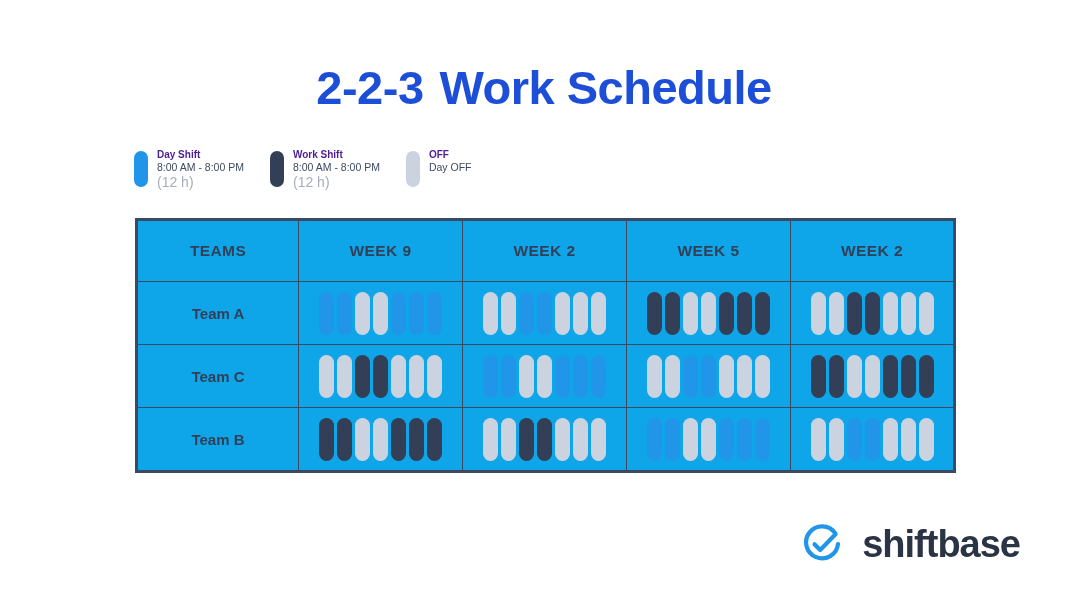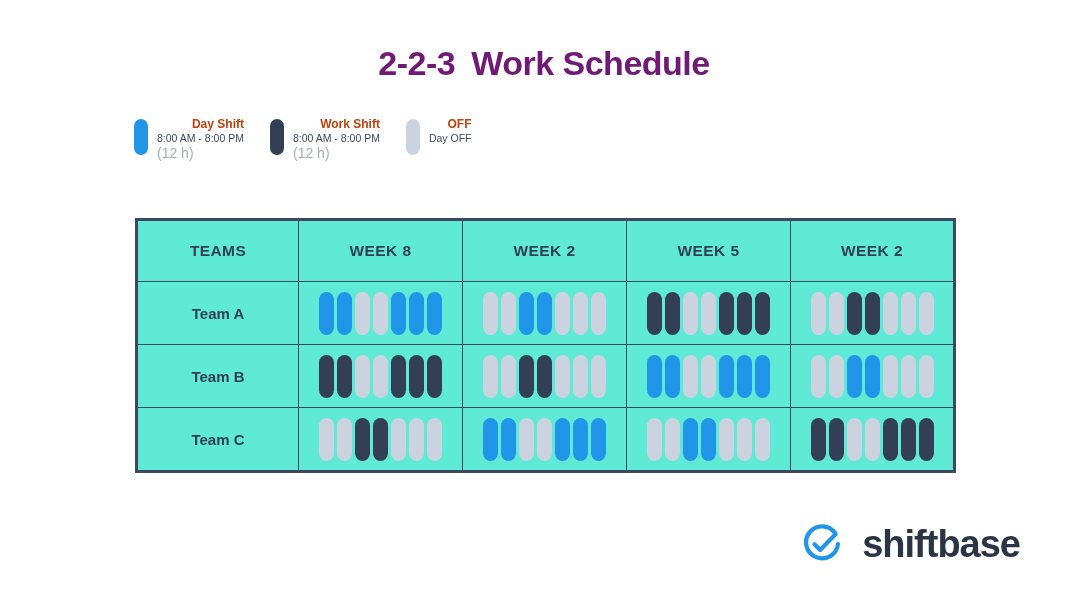--- a/index.html
+++ b/index.html
@@ -12,26 +12,26 @@
     height: 612px;
     font-family: "Liberation Sans", sans-serif;
     color: #323f56;
     position: relative;
     overflow: hidden;
   }
 
   
   .title {
     text-align: center;
-    font-size: 34px;
+    font-size: 47px;
     font-weight: bold;
     letter-spacing: -0.5px;
-    color: #701a75;
+    color: #1d4ed8;
     margin: 0;
-    padding-top: 45px;
+    padding-top: 62px;
     line-height: 1.1;
   }
   .title .title-gap { display: inline-block; width: 16px; }
 
   
   .legend {
     display: flex;
     align-items: flex-start;
     margin: 36px 0 0 134px;
     gap: 0;
@@ -44,26 +44,25 @@
   .legend-swatch {
     width: 14px;
     height: 36px;
     border-radius: 7px;
     flex: 0 0 auto;
     margin-right: 9px;
     margin-top: 1px;
   }
   .legend-text { line-height: 1.08; }
   .legend-title {
-    font-size: 12px;
-    font-weight: bold;
-    color: #c2410c;
+    font-size: 10px;
+    font-weight: bold;
+    color: #4c1d95;
     display: block;
     margin-bottom: 2px;
-    text-align: right;
   }
   .legend-sub {
     font-size: 10.5px;
     color: #3c4a61;
     display: block;
   }
   .legend-hours {
     font-size: 14px;
     color: #a7adbb;
     display: block;
@@ -77,21 +76,21 @@
     top: 218px;
     width: 818px;
     border-collapse: collapse;
     border: 3px solid #3c4a61;
     background: #e4f2fc;
     table-layout: fixed;
   }
   .schedule-table th,
   .schedule-table td {
     border: 1.5px solid #3c4a61;
-    background: #5eead4;
+    background: #0ea5e9;
     padding: 0;
     height: 62px;
     text-align: center;
     vertical-align: middle;
   }
   .schedule-table th {
     font-size: 15.5px;
     font-weight: bold;
     letter-spacing: 0.4px;
     color: #323f56;
@@ -179,21 +178,21 @@
   <colgroup>
     <col class="col-teams">
     <col class="col-week">
     <col class="col-week">
     <col class="col-week">
     <col class="col-week">
   </colgroup>
   <thead>
     <tr class="week-head-row" id="table-head-row">
         <th>TEAMS</th>
-        <th>WEEK 8</th>
+        <th>WEEK 9</th>
         <th>WEEK 2</th>
         <th>WEEK 5</th>
         <th>WEEK 2</th>
       </tr>
   </thead>
   <tbody id="table-body">
       <tr>
         <td class="team-cell">Team A</td>
         <td>
           <div class="pills">
@@ -234,110 +233,110 @@
             <span class="pill pill-off"></span>
             <span class="pill pill-night"></span>
             <span class="pill pill-night"></span>
             <span class="pill pill-off"></span>
             <span class="pill pill-off"></span>
             <span class="pill pill-off"></span>
           </div>
         </td>
       </tr>
       <tr>
-        <td class="team-cell">Team B</td>
-        <td>
-          <div class="pills">
-            <span class="pill pill-night"></span>
-            <span class="pill pill-night"></span>
-            <span class="pill pill-off"></span>
-            <span class="pill pill-off"></span>
-            <span class="pill pill-night"></span>
-            <span class="pill pill-night"></span>
-            <span class="pill pill-night"></span>
-          </div>
-        </td>
-        <td>
-          <div class="pills">
-            <span class="pill pill-off"></span>
-            <span class="pill pill-off"></span>
-            <span class="pill pill-night"></span>
-            <span class="pill pill-night"></span>
-            <span class="pill pill-off"></span>
-            <span class="pill pill-off"></span>
-            <span class="pill pill-off"></span>
-          </div>
-        </td>
-        <td>
-          <div class="pills">
-            <span class="pill pill-day"></span>
-            <span class="pill pill-day"></span>
-            <span class="pill pill-off"></span>
-            <span class="pill pill-off"></span>
-            <span class="pill pill-day"></span>
-            <span class="pill pill-day"></span>
-            <span class="pill pill-day"></span>
-          </div>
-        </td>
-        <td>
-          <div class="pills">
-            <span class="pill pill-off"></span>
-            <span class="pill pill-off"></span>
-            <span class="pill pill-day"></span>
-            <span class="pill pill-day"></span>
-            <span class="pill pill-off"></span>
-            <span class="pill pill-off"></span>
-            <span class="pill pill-off"></span>
+        <td class="team-cell">Team C</td>
+        <td>
+          <div class="pills">
+            <span class="pill pill-off"></span>
+            <span class="pill pill-off"></span>
+            <span class="pill pill-night"></span>
+            <span class="pill pill-night"></span>
+            <span class="pill pill-off"></span>
+            <span class="pill pill-off"></span>
+            <span class="pill pill-off"></span>
+          </div>
+        </td>
+        <td>
+          <div class="pills">
+            <span class="pill pill-day"></span>
+            <span class="pill pill-day"></span>
+            <span class="pill pill-off"></span>
+            <span class="pill pill-off"></span>
+            <span class="pill pill-day"></span>
+            <span class="pill pill-day"></span>
+            <span class="pill pill-day"></span>
+          </div>
+        </td>
+        <td>
+          <div class="pills">
+            <span class="pill pill-off"></span>
+            <span class="pill pill-off"></span>
+            <span class="pill pill-day"></span>
+            <span class="pill pill-day"></span>
+            <span class="pill pill-off"></span>
+            <span class="pill pill-off"></span>
+            <span class="pill pill-off"></span>
+          </div>
+        </td>
+        <td>
+          <div class="pills">
+            <span class="pill pill-night"></span>
+            <span class="pill pill-night"></span>
+            <span class="pill pill-off"></span>
+            <span class="pill pill-off"></span>
+            <span class="pill pill-night"></span>
+            <span class="pill pill-night"></span>
+            <span class="pill pill-night"></span>
           </div>
         </td>
       </tr>
       <tr>
-        <td class="team-cell">Team C</td>
-        <td>
-          <div class="pills">
-            <span class="pill pill-off"></span>
-            <span class="pill pill-off"></span>
-            <span class="pill pill-night"></span>
-            <span class="pill pill-night"></span>
-            <span class="pill pill-off"></span>
-            <span class="pill pill-off"></span>
-            <span class="pill pill-off"></span>
-          </div>
-        </td>
-        <td>
-          <div class="pills">
-            <span class="pill pill-day"></span>
-            <span class="pill pill-day"></span>
-            <span class="pill pill-off"></span>
-            <span class="pill pill-off"></span>
-            <span class="pill pill-day"></span>
-            <span class="pill pill-day"></span>
-            <span class="pill pill-day"></span>
-          </div>
-        </td>
-        <td>
-          <div class="pills">
-            <span class="pill pill-off"></span>
-            <span class="pill pill-off"></span>
-            <span class="pill pill-day"></span>
-            <span class="pill pill-day"></span>
-            <span class="pill pill-off"></span>
-            <span class="pill pill-off"></span>
-            <span class="pill pill-off"></span>
-          </div>
-        </td>
-        <td>
-          <div class="pills">
-            <span class="pill pill-night"></span>
-            <span class="pill pill-night"></span>
-            <span class="pill pill-off"></span>
-            <span class="pill pill-off"></span>
-            <span class="pill pill-night"></span>
-            <span class="pill pill-night"></span>
-            <span class="pill pill-night"></span>
+        <td class="team-cell">Team B</td>
+        <td>
+          <div class="pills">
+            <span class="pill pill-night"></span>
+            <span class="pill pill-night"></span>
+            <span class="pill pill-off"></span>
+            <span class="pill pill-off"></span>
+            <span class="pill pill-night"></span>
+            <span class="pill pill-night"></span>
+            <span class="pill pill-night"></span>
+          </div>
+        </td>
+        <td>
+          <div class="pills">
+            <span class="pill pill-off"></span>
+            <span class="pill pill-off"></span>
+            <span class="pill pill-night"></span>
+            <span class="pill pill-night"></span>
+            <span class="pill pill-off"></span>
+            <span class="pill pill-off"></span>
+            <span class="pill pill-off"></span>
+          </div>
+        </td>
+        <td>
+          <div class="pills">
+            <span class="pill pill-day"></span>
+            <span class="pill pill-day"></span>
+            <span class="pill pill-off"></span>
+            <span class="pill pill-off"></span>
+            <span class="pill pill-day"></span>
+            <span class="pill pill-day"></span>
+            <span class="pill pill-day"></span>
+          </div>
+        </td>
+        <td>
+          <div class="pills">
+            <span class="pill pill-off"></span>
+            <span class="pill pill-off"></span>
+            <span class="pill pill-day"></span>
+            <span class="pill pill-day"></span>
+            <span class="pill pill-off"></span>
+            <span class="pill pill-off"></span>
+            <span class="pill pill-off"></span>
           </div>
         </td>
       </tr>
     </tbody>
 </table>
 
 <div class="logo">
   <span class="logo-mark">
     <svg viewBox="0 0 40 40" width="40" height="40" aria-hidden="true">
       <path d="M33.2 9.2 A16 16 0 1 0 36 20" fill="none" stroke="#2196e8" stroke-width="4.2" stroke-linecap="round"></path>

